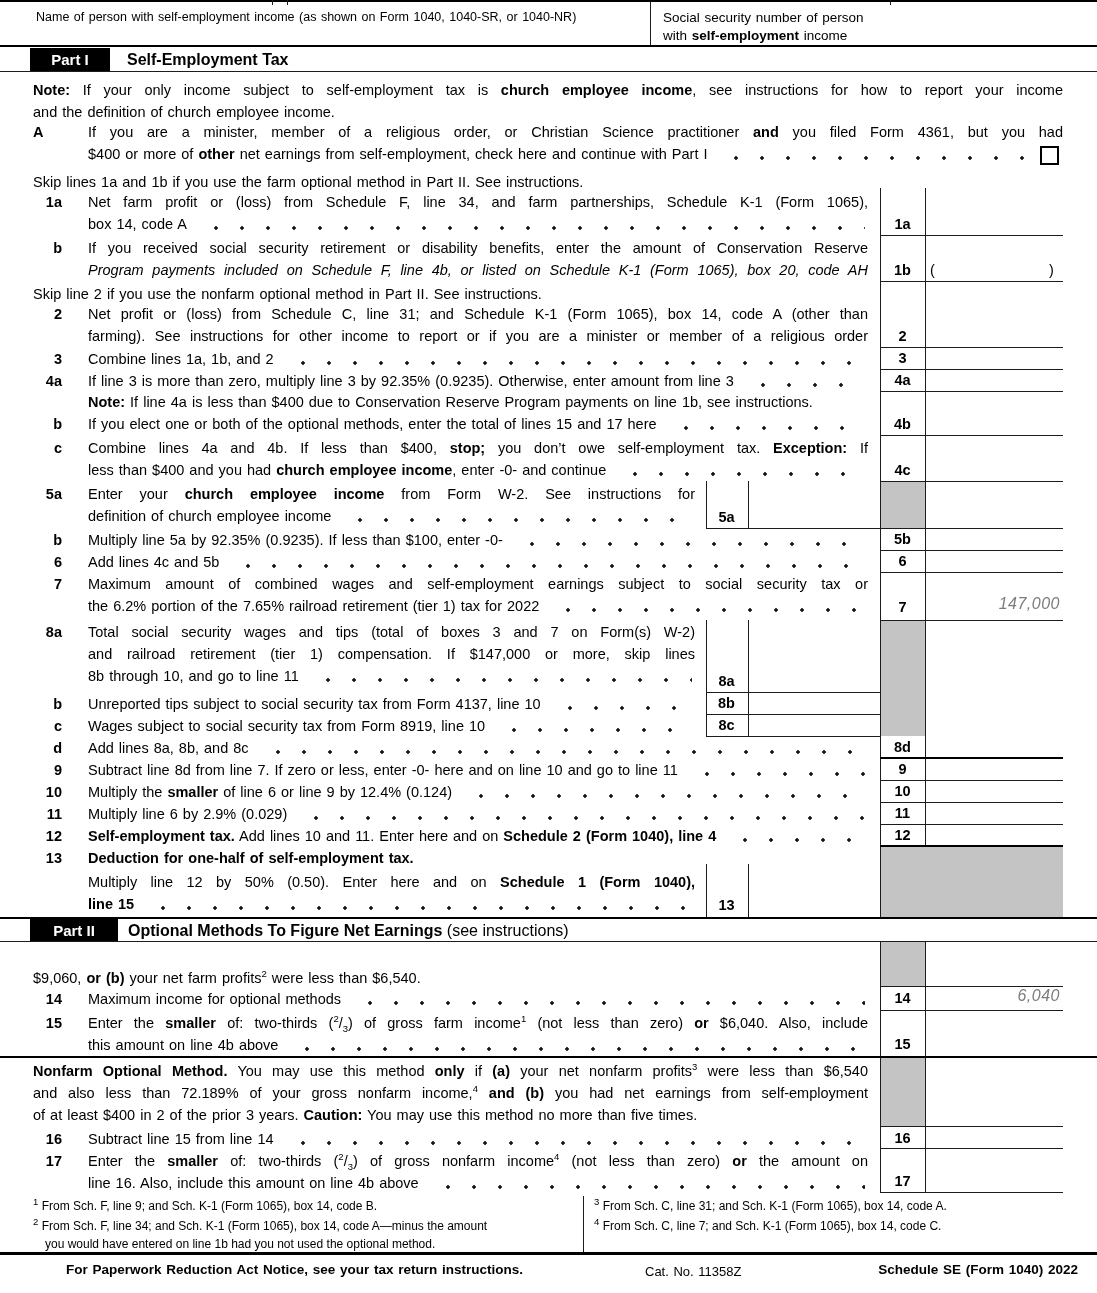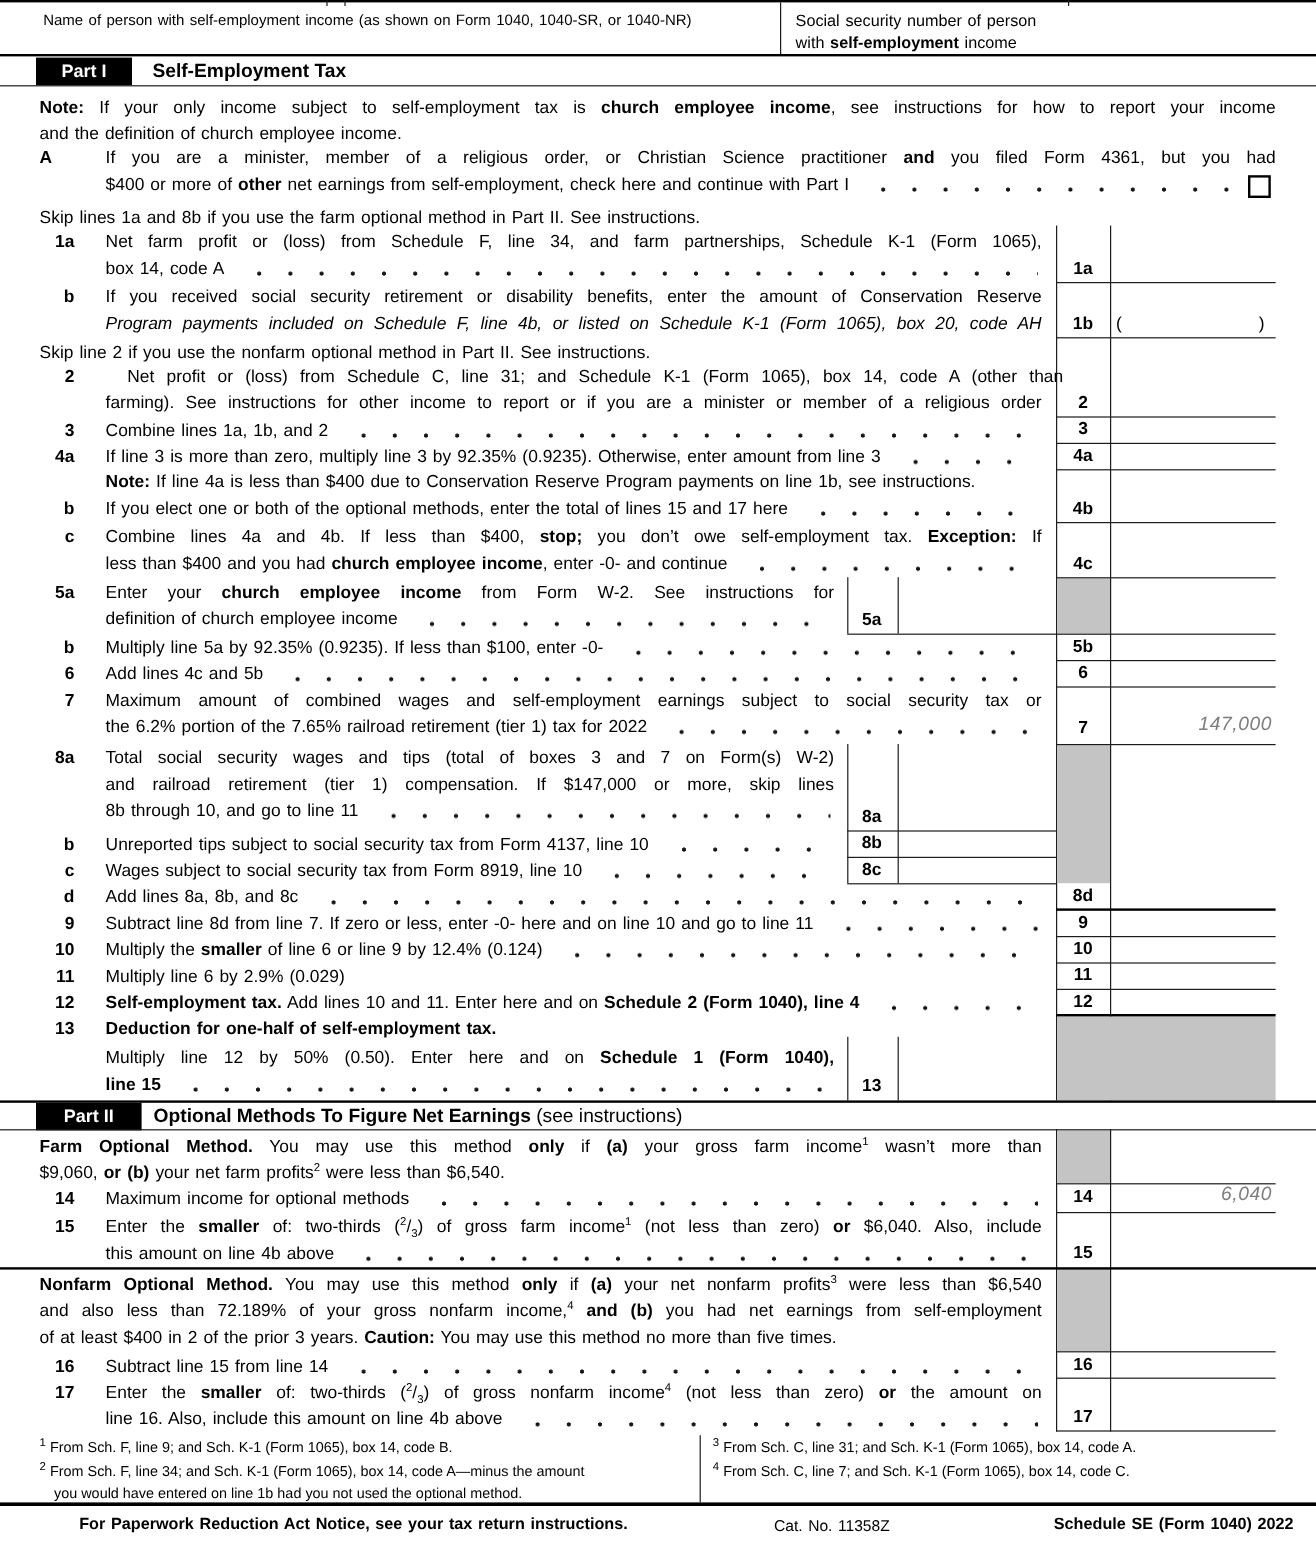--- a/index.html
+++ b/index.html
@@ -55,21 +55,21 @@
   <div class="t" style="left:33px;top:101px;">and the definition of church employee income.</div>
 
   <div class="ln" style="left:33px;width:20px;text-align:left;top:121px;">A</div>
   <div class="t j" style="top:121px;width:975px;">If you are a minister, member of a religious order, or Christian Science practitioner <b>and</b> you filed Form 4361, but you had</div>
   <div class="t row" style="top:143px;width:940px;">
     <span>$400 or more of <b>other</b> net earnings from self-employment, check here and continue with Part I</span>
     <span class="leader"></span>
   </div>
   <div class="chk" style="left:1040px;top:146px;"></div>
 
-  <div class="t" style="left:33px;top:171px;">Skip lines 1a and 8b if you use the farm optional method in Part II. See instructions.</div>
+  <div class="t" style="left:33px;top:171px;">Skip lines 1a and 1b if you use the farm optional method in Part II. See instructions.</div>
 
   <div class="vl" style="left:880px;top:188px;height:729px;"></div>
   <div class="vl" style="left:925px;top:188px;height:729px;"></div>
   <div class="vl" style="left:880px;top:941px;height:252px;"></div>
   <div class="vl" style="left:925px;top:941px;height:252px;"></div>
 
   <div class="gray" style="left:881px;top:482px;width:44px;height:46px;"></div>
   <div class="gray" style="left:881px;top:621px;width:44px;height:115px;"></div>
   <div class="gray" style="left:881px;top:847px;width:182px;height:70px;"></div>
   <div class="gray" style="left:881px;top:942px;width:44px;height:44px;"></div>
@@ -90,21 +90,21 @@
   <div class="t j" style="top:259px;width:780px;font-style:italic;">Program payments included on Schedule F, line 4b, or listed on Schedule K-1 (Form 1065), box 20, code AH</div>
   <div class="bx" style="top:259px;">1b</div>
   <div class="t" style="left:930px;top:259px;">(</div>
   <div class="t" style="left:1049px;top:259px;">)</div>
   <div class="cell" style="left:938px;top:237px;width:108px;height:43px;"></div>
   <div class="hl" style="left:880px;top:281px;width:183px;"></div>
 
   <div class="t" style="left:33px;top:283px;">Skip line 2 if you use the nonfarm optional method in Part II. See instructions.</div>
 
   <div class="ln" style="top:303px;">2</div>
-  <div class="t j" style="top:303px;width:780px;margin-left:18px;">Net profit or (loss) from Schedule C, line 31; and Schedule K-1 (Form 1065), box 14, code A (other than</div>
+  <div class="t j" style="top:303px;width:780px;">Net profit or (loss) from Schedule C, line 31; and Schedule K-1 (Form 1065), box 14, code A (other than</div>
   <div class="t j" style="top:325px;width:780px;">farming). See instructions for other income to report or if you are a minister or member of a religious order</div>
   <div class="bx" style="top:325px;">2</div>
   <div class="cell" style="left:926px;top:282px;width:137px;height:64px;"></div>
   <div class="hl" style="left:880px;top:347px;width:183px;"></div>
 
   <div class="ln" style="top:348px;">3</div>
   <div class="t row" style="top:348px;width:780px;">
     <span>Combine lines 1a, 1b, and 2</span>
     <span class="leader"></span>
   </div>
@@ -234,21 +234,21 @@
   <div class="ln" style="top:781px;">10</div>
   <div class="t row" style="top:781px;width:780px;">
     <span>Multiply the <b>smaller</b> of line 6 or line 9 by 12.4% (0.124)</span>
     <span class="leader"></span>
   </div>
   <div class="bx" style="top:780px;">10</div>
   <div class="cell" style="left:926px;top:781px;width:137px;height:20px;"></div>
   <div class="hl" style="left:880px;top:802px;width:183px;"></div>
 
   <div class="ln" style="top:803px;">11</div>
-  <div class="t row" style="top:803px;width:780px;flex-direction:column;">
+  <div class="t row" style="top:803px;width:780px;">
     <span>Multiply line 6 by 2.9% (0.029)</span>
     <span class="leader"></span>
   </div>
   <div class="bx" style="top:802px;">11</div>
   <div class="cell" style="left:926px;top:803px;width:137px;height:20px;"></div>
   <div class="hl" style="left:880px;top:824px;width:183px;"></div>
 
   <div class="ln" style="top:825px;">12</div>
   <div class="t row" style="top:825px;width:780px;">
     <span><b>Self-employment tax.</b> Add lines 10 and 11. Enter here and on <b>Schedule 2 (Form 1040), line 4</b></span>
@@ -268,21 +268,20 @@
   <div class="vl" style="left:706px;top:864px;height:53px;"></div>
   <div class="vl" style="left:748px;top:864px;height:53px;"></div>
   <div class="bxi" style="top:894px;">13</div>
   <div class="cell" style="left:749px;top:865px;width:131px;height:51px;"></div>
 
   <div class="hl2" style="left:0;top:917px;width:1097px;"></div>
   <div class="tag" style="left:30px;top:919px;width:88px;height:23px;">Part II</div>
   <div class="bandtitle" style="left:128px;top:920px;"><b>Optional Methods To Figure Net Earnings</b> (see instructions)</div>
   <div class="hl" style="left:0;top:941px;width:1097px;"></div>
 
-  <div class="t j" style="left:33px;top:945px;width:835px;"><b>Farm Optional Method.</b> You may use this method <b>only</b> if <b>(a)</b> your gross farm income<sup>1</sup> wasn’t more than</div>
   <div class="t" style="left:33px;top:967px;">$9,060, <b>or (b)</b> your net farm profits<sup>2</sup> were less than $6,540.</div>
   <div class="hl" style="left:880px;top:986px;width:183px;"></div>
 
   <div class="ln" style="top:988px;">14</div>
   <div class="t row" style="top:988px;width:780px;">
     <span>Maximum income for optional methods</span>
     <span class="leader"></span>
   </div>
   <div class="bx" style="top:987px;">14</div>
   <div class="amt" style="top:984px;">6,040</div>

